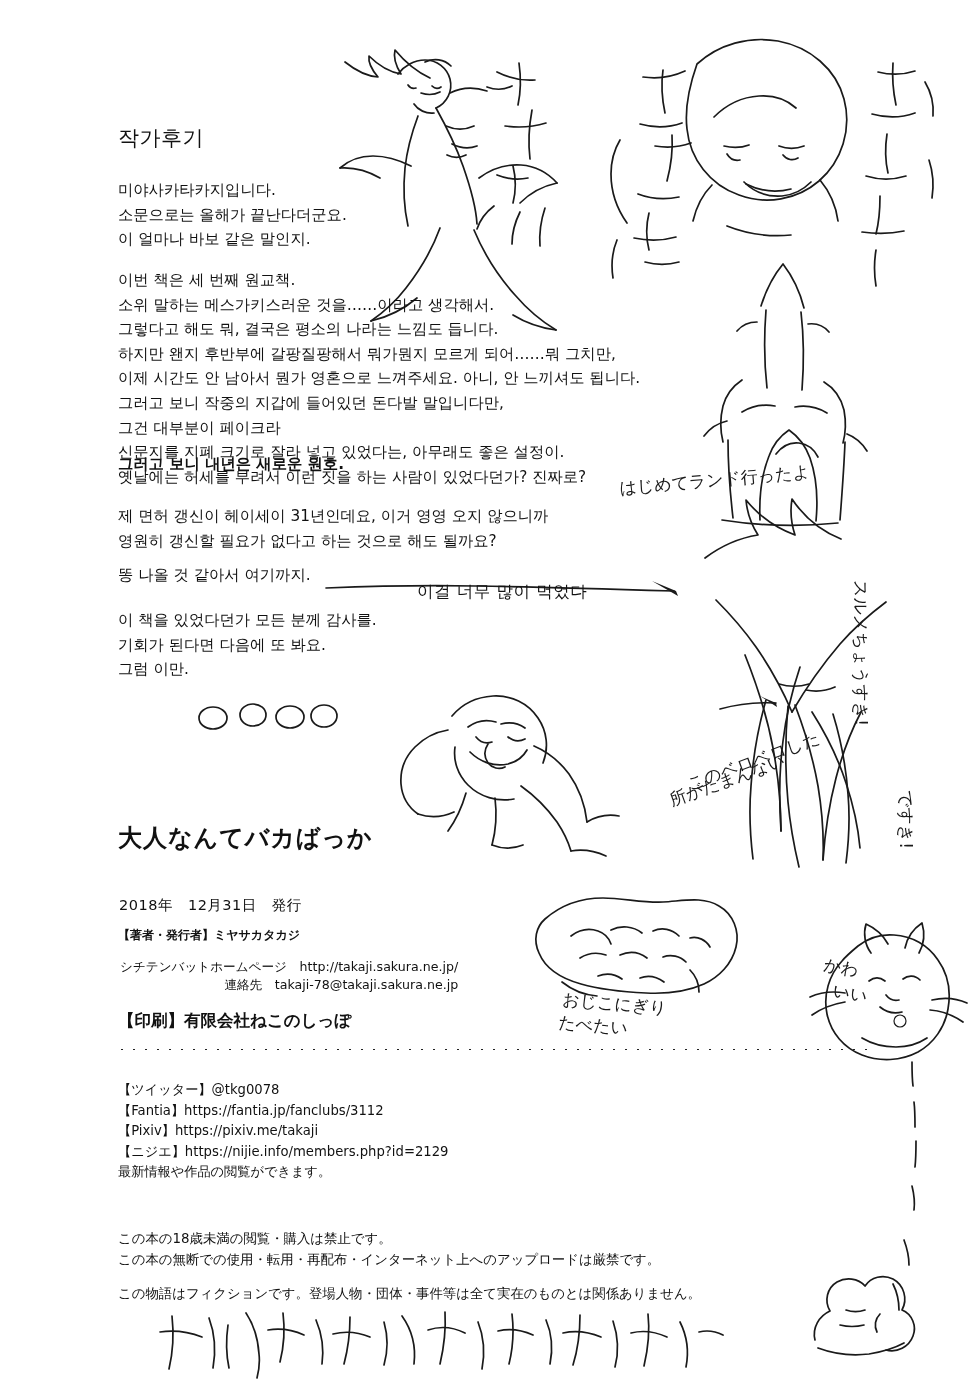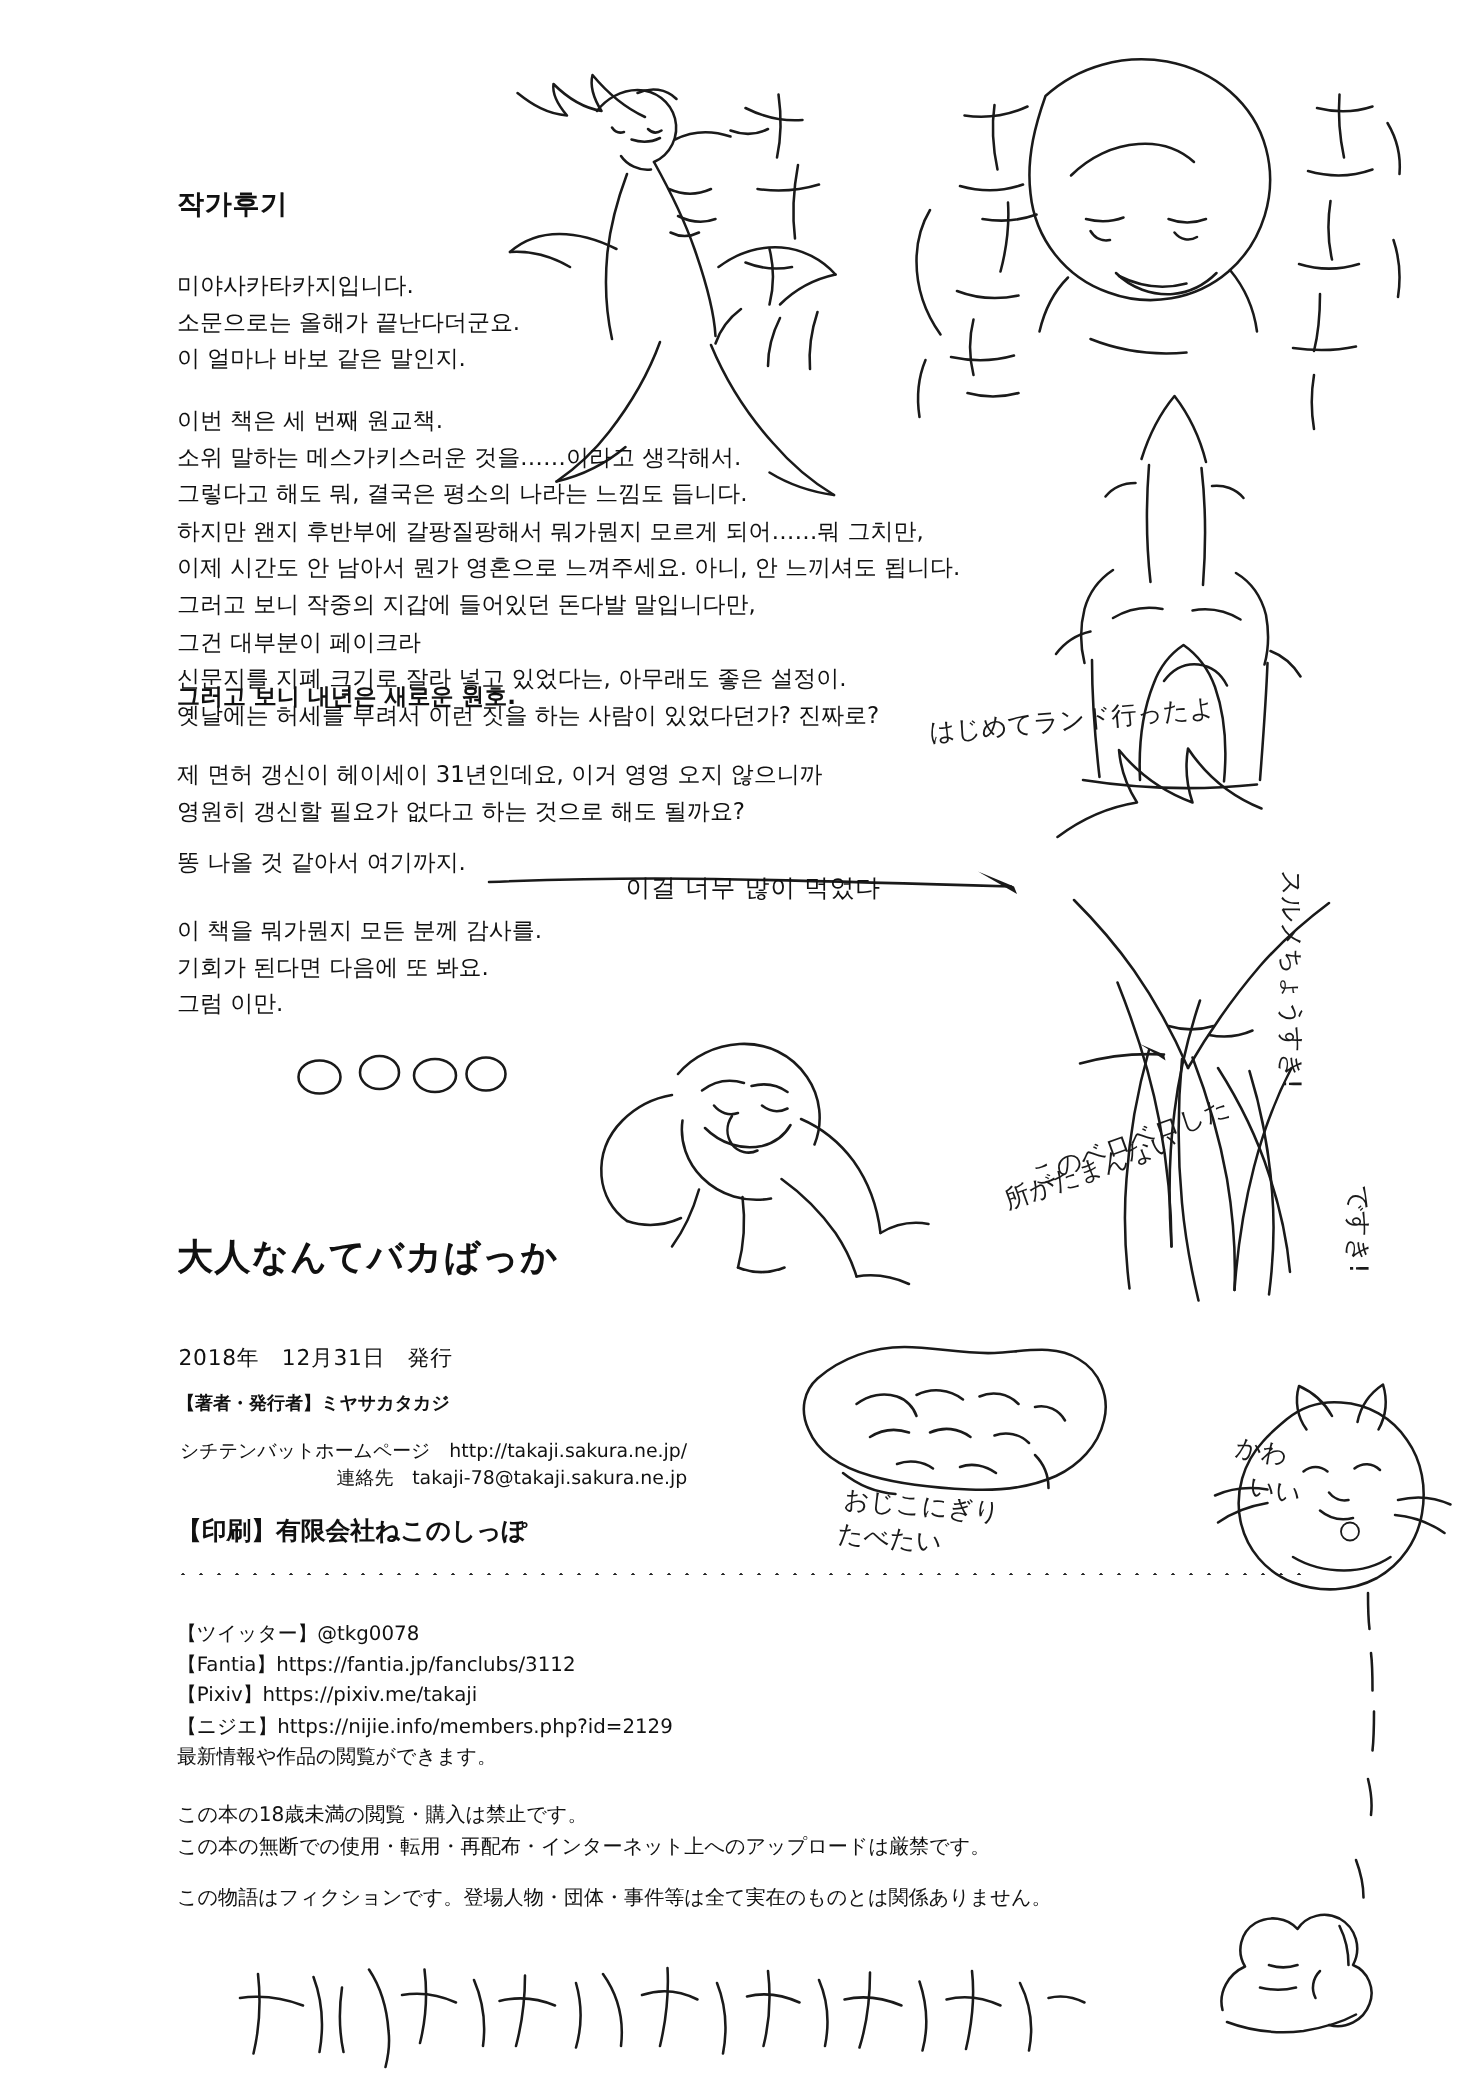--- a/index.html
+++ b/index.html
@@ -21,22 +21,22 @@
   }
   .doodles {
     position: absolute;
     inset: 0;
     pointer-events: none;
   }
   .afterword-title {
     position: absolute;
     left: 118px;
     top: 124px;
-    font-size: 18px;
-    font-weight: bold;
+    font-size: 21px;
+    font-weight: normal;
     letter-spacing: 0.5px;
     text-align: right;
   }
   .para {
     position: absolute;
     left: 118px;
     font-size: 15.3px;
     line-height: 24.6px;
     white-space: pre-line;
   }
@@ -115,20 +115,21 @@
     line-height: 20.5px;
     white-space: pre-line;
   }
 
   .notices {
     position: absolute;
     left: 118px;
     font-size: 13.4px;
     line-height: 21px;
     white-space: pre-line;
+    margin-top: 28px;
   }
   .n1 { top: 1200px; }
   .n2 { top: 1255px; }
 
   svg.ink {
     position: absolute;
     left: 0; top: 0;
     width: 979px; height: 1383px;
   }
   svg.ink path, svg.ink line, svg.ink polyline, svg.ink ellipse, svg.ink circle {
@@ -402,21 +403,21 @@
 그건 대부분이 페이크라
 신문지를 지폐 크기로 잘라 넣고 있었다는, 아무래도 좋은 설정이.
 옛날에는 허세를 부려서 이런 짓을 하는 사람이 있었다던가? 진짜로?</div>
   <div class="para p1">미야사카타카지입니다.
 소문으로는 올해가 끝난다더군요.
 이 얼마나 바보 같은 말인지.</div>
   <div class="para p3">그러고 보니 내년은 새로운 원호.</div>
   <div class="para p4">제 면허 갱신이 헤이세이 31년인데요, 이거 영영 오지 않으니까
 영원히 갱신할 필요가 없다고 하는 것으로 해도 될까요?</div>
   <div class="para p5">똥 나올 것 같아서 여기까지.</div>
-  <div class="para p6">이 책을 뭐가뭔지 모든 분께 감사를.
+  <div class="para p6">이 책을 있었다던가 모든 분께 감사를.
 기회가 된다면 다음에 또 봐요.
 그럼 이만.</div>
 
   <div class="arrow-note">이걸 너무 많이 먹었다</div>
 
   <div class="book-title">大人なんてバカばっか</div>
   <div class="book-date">2018年　12月31日　発行</div>
 
   <div class="colophon">【著者・発行者】ミヤサカタカジ</div>
   <div class="colophon-sub cs1">シチテンバットホームページ　http://takaji.sakura.ne.jp/

